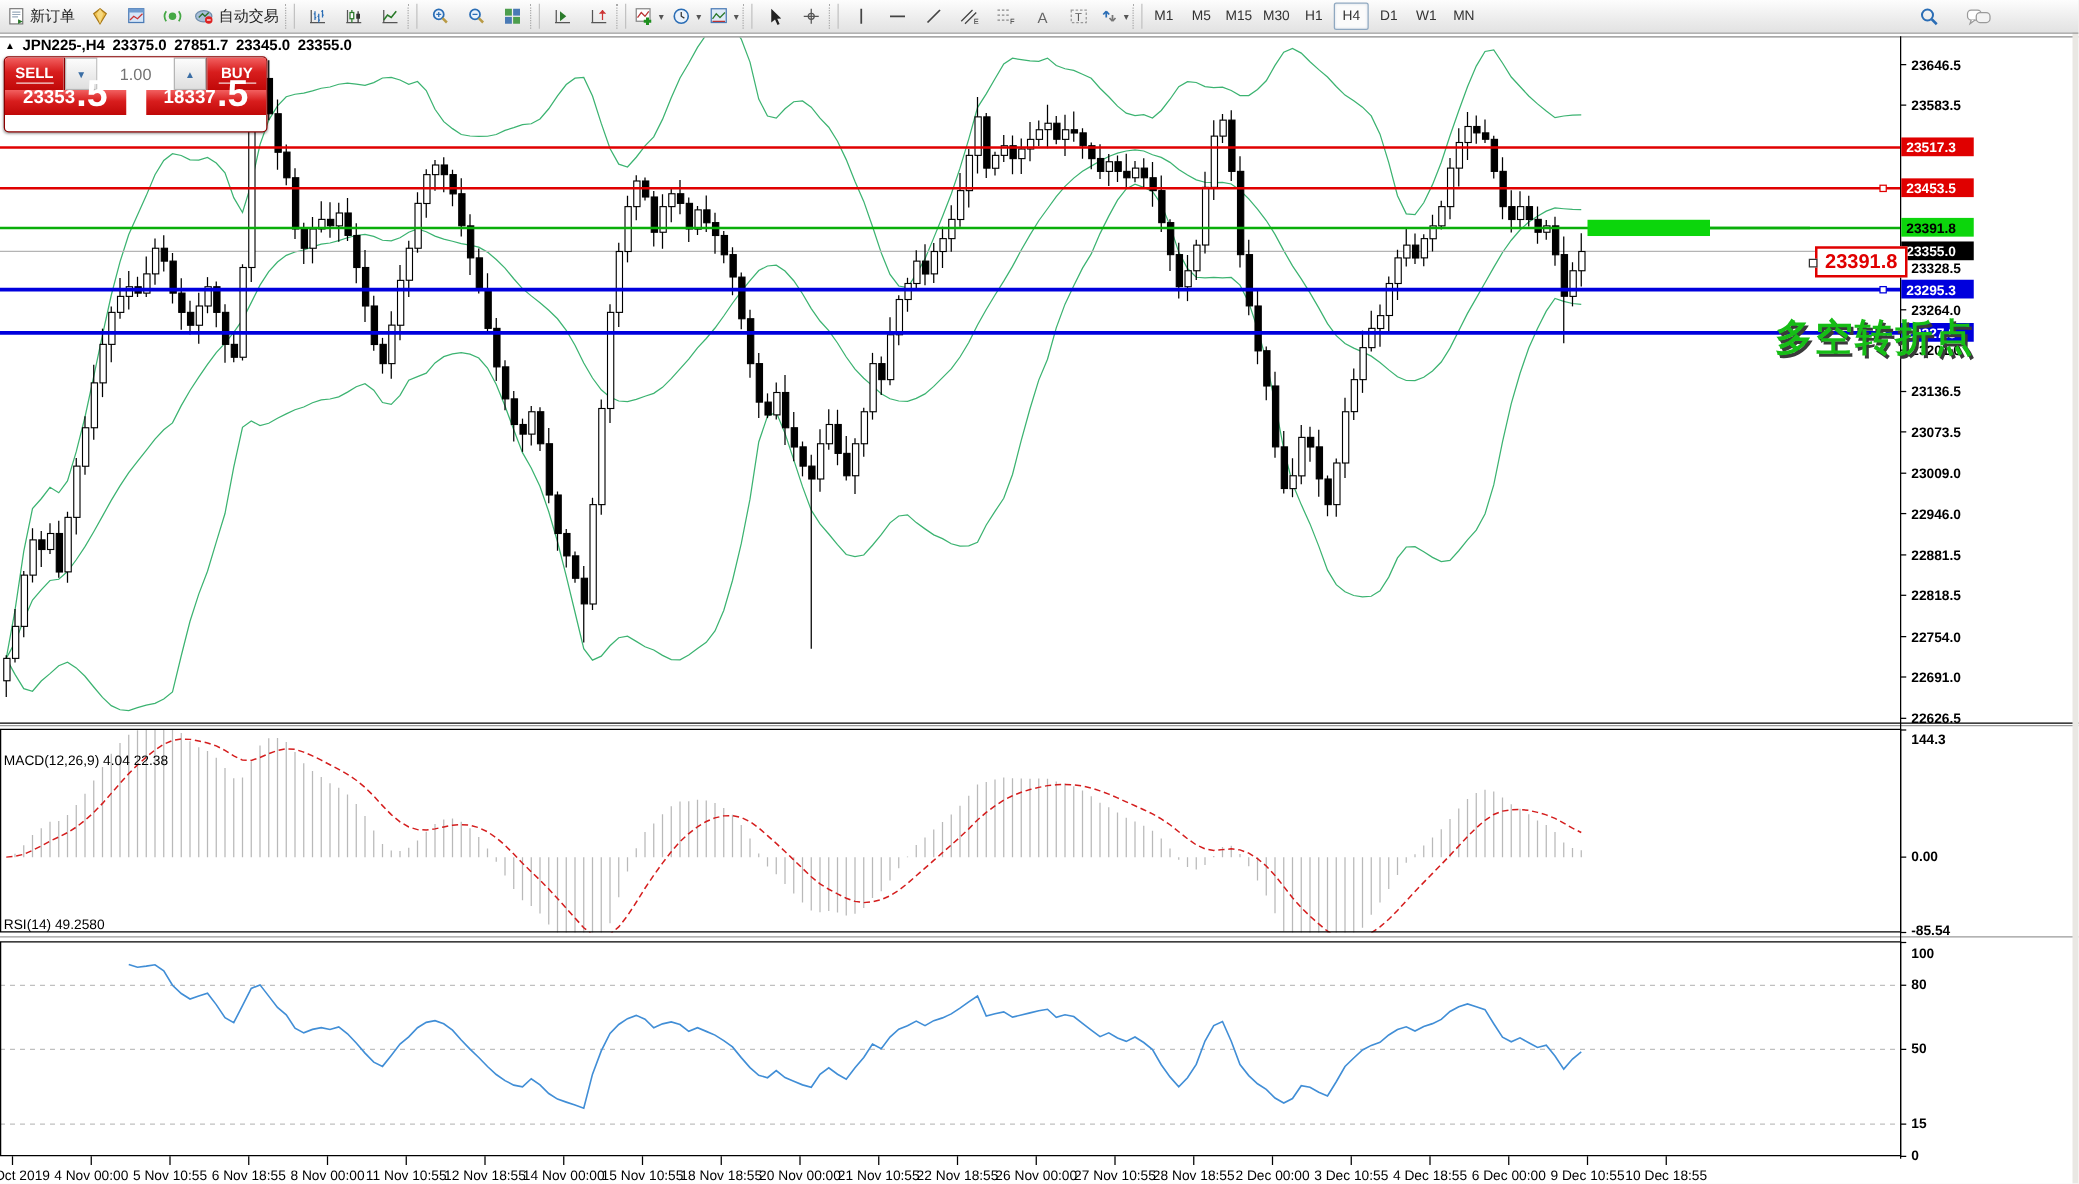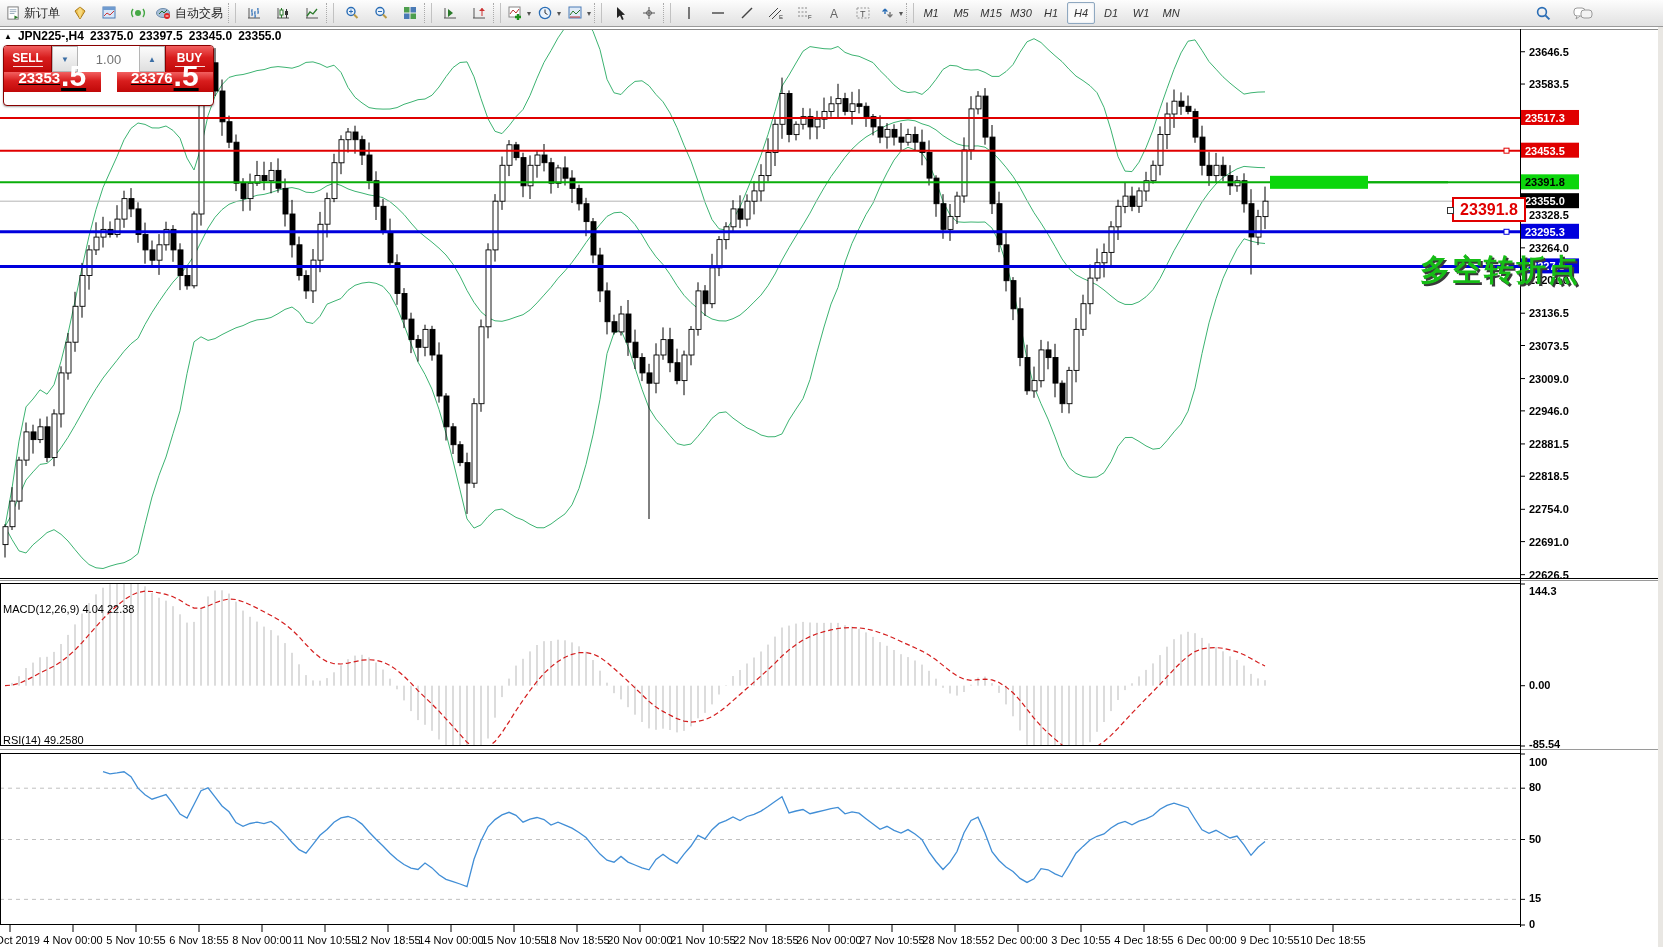--- a/index.html
+++ b/index.html
@@ -10,21 +10,21 @@
     background:linear-gradient(#fdfdfd,#ececec 60%,#e2e2e2);
     border-bottom:1px solid #9a9a9a;display:flex;align-items:center;
     padding-left:3px;box-sizing:border-box;z-index:30;}
   .tbtn{height:22px;min-width:23px;display:flex;align-items:center;justify-content:center;
     border:1px solid transparent;border-radius:2px;gap:3px;padding:0 2px;cursor:default;}
   .tbtn span.lbl{font-size:12px;color:#222;white-space:nowrap;padding-right:2px;}
   .tsep{width:6px;height:20px;border-right:1px solid #c2c2c2;margin:0 3px 0 0;
     border-left:1px dotted #aaa;}
   .drop{font-size:8px;color:#555;margin-left:1px;}
   .tf-btn{height:20px;min-width:26px;display:flex;align-items:center;justify-content:center;
-    font-size:11px;color:#333;border:1px solid transparent;border-radius:2px;font-style:italic;}
+    font-size:11px;color:#333;border:1px solid transparent;border-radius:2px;}
   .tf-btn.active{background:#fbfbfb;border-color:#8fa8c0;box-shadow:inset 0 0 2px #cdd8e4;}
   #tb-right{margin-left:auto;margin-right:66px;display:flex;gap:10px;align-items:center;}
   
   #chart-region{position:absolute;left:0;top:26px;width:1663px;height:921px;background:#fff;}
   #plot{position:absolute;left:0;top:0;}
   
   #sym-header{position:absolute;left:4px;top:3px;font-size:12px;font-weight:700;color:#000;
     display:flex;align-items:center;gap:6px;z-index:5;}
   #sym-header .tri{font-size:8px;}
   
@@ -33,21 +33,21 @@
     box-shadow:0 1px 2px rgba(0,0,0,.35);}
   #ocp .row1{display:flex;height:26px;}
   .redgrad{background:linear-gradient(#f26060,#d81d1d 45%,#c00808);color:#fff;}
   #ocp .obtn{width:47px;display:flex;flex-direction:column;align-items:center;justify-content:center;
     font-size:12px;font-weight:700;}
   #ocp .obtn .ul{width:30px;border-bottom:1px solid rgba(255,255,255,.85);margin-top:1px;}
   #ocp .volbox{flex:1;display:flex;border-left:1px solid #8a0000;border-right:1px solid #8a0000;background:#fff;}
   #ocp .spin{width:24px;display:flex;align-items:center;justify-content:center;font-size:8px;color:#3b6ea5;
     background:linear-gradient(#fcfcfc,#dfdfdf);border:1px solid #b5b5b5;}
   #ocp .vol{flex:1;display:flex;align-items:center;justify-content:center;font-size:13px;color:#737373;background:#fff;}
-  #ocp .row2{display:flex;height:20px;gap:16px;background:#fff;text-decoration:underline;}
+  #ocp .row2{display:flex;height:20px;gap:16px;background:#fff;}
   #ocp .pricehalf{flex:1;display:flex;align-items:flex-end;justify-content:center;padding-bottom:1px;}
   #ocp .pmain{font-size:15px;font-weight:700;line-height:26px;}
   #ocp .ppip{font-size:30px;font-weight:700;line-height:30px;margin-left:1px;}
   
   .ind-label{position:absolute;left:3px;font-size:11px;color:#000;z-index:5;}
   
   #price-box{position:absolute;left:1452px;top:171px;width:70px;height:21px;z-index:7;
     background:#fff;border:2px solid #e00000;color:#e00000;font-size:16px;font-weight:700;
     display:flex;align-items:center;justify-content:center;}
   #price-box .hndl{position:absolute;left:-7px;top:8px;width:5px;height:5px;background:#fff;border:1px solid #333;}
@@ -981,21 +981,21 @@
           <line x1="1333" y1="899" x2="1333" y2="906" stroke="#000"></line>
           <text x="1333" y="918">10 Dec 18:55</text>
         </g>
         <line x1="1368" y1="156.31661971831028" x2="1448" y2="156.31661971831028" stroke="#0aae0a" stroke-width="2"></line>
       </svg>
 
     <div id="sym-header">
       <span class="tri">▲</span>
       <span>JPN225-,H4</span>
       <span>23375.0</span>
-      <span>23397.5</span>
+      <span>27851.7</span>
       <span>23345.0</span>
       <span>23355.0</span>
     </div>
 
     <div id="ocp">
       <div class="row1">
         <div class="obtn redgrad">
           <span>SELL</span>
           <span class="ul"></span>
         </div>
@@ -1012,21 +1012,21 @@
           <span>BUY</span>
           <span class="ul"></span>
         </div>
       </div>
       <div class="row2">
         <div class="pricehalf redgrad">
           <span class="pmain">23353</span>
           <span class="ppip">.5</span>
         </div>
         <div class="pricehalf redgrad">
-          <span class="pmain">23376</span>
+          <span class="pmain">18337</span>
           <span class="ppip">.5</span>
         </div>
       </div>
     </div>
 
     <div class="ind-label" style="top:577px;">MACD(12,26,9) 4.04 22.38</div>
     <div class="ind-label" style="top:708px;">RSI(14) 49.2580</div>
 
     <div id="price-box">
       <span class="hndl"></span>

